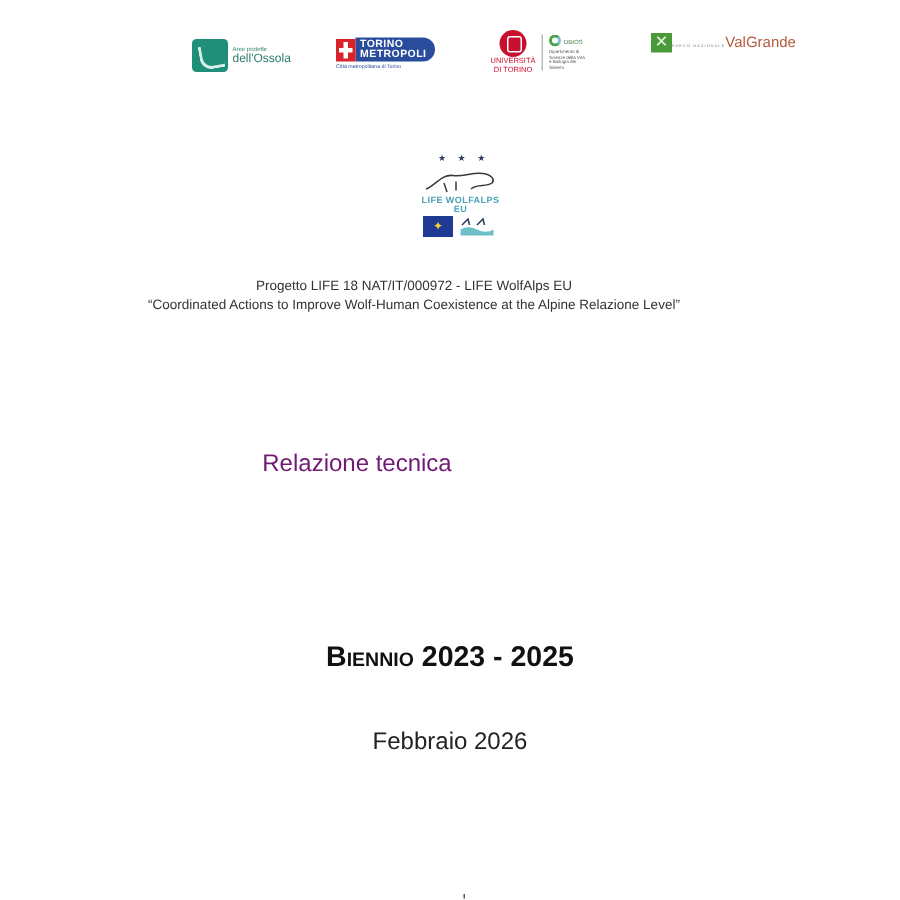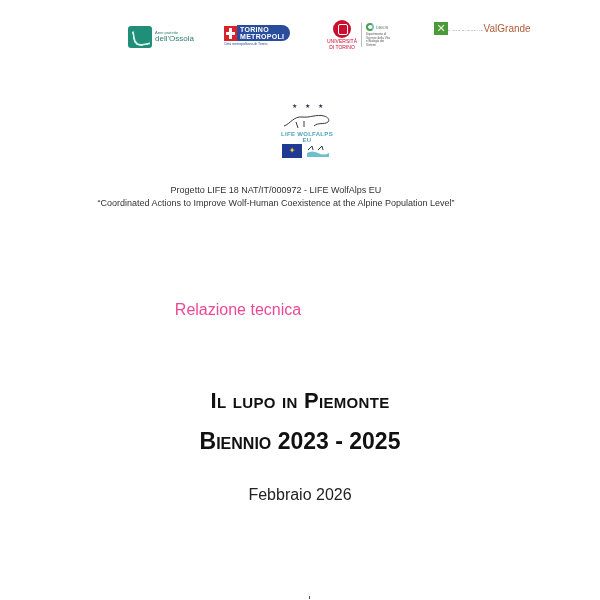--- a/index.html
+++ b/index.html
@@ -58,23 +58,23 @@
     .life-wolf { position: absolute; left: 4px; top: 12px; width: 50px; height: 18px; }
     .life-title { position: absolute; left: 0; top: 31px; width: 58px; text-align: center; font-size: 6px; font-weight: bold; color: #4aa3b8; letter-spacing: 0.3px; }
     .life-eu { position: absolute; left: 4px; top: 44px; width: 20px; height: 14px; background: #1f3a93; }
     .life-eu::after { content: "✦"; position: absolute; inset: 0; color: #f2d13a; font-size: 8px; text-align: center; line-height: 14px; }
     .life-natura { position: absolute; left: 28px; top: 44px; width: 24px; height: 14px; }
 
     
     .project { position: absolute; top: 184px; left: 0; width: 552px; text-align: center; font-size: 9px; color: #333; line-height: 13px; }
 
     
-    .report-type { position: absolute; top: 301px; left: 0; width: 476px; text-align: center; font-size: 16px; color: #ec4899; }
+    .report-type { position: absolute; top: 301px; left: 0; width: 476px; text-align: center; font-size: 16px; color: #701a75; }
     .main-title { position: absolute; top: 388px; left: 0; width: 600px; text-align: center; font-size: 22px; font-weight: bold; color: #111; font-variant: small-caps; letter-spacing: 0.3px; }
-    .subtitle { position: absolute; top: 428px; left: 0; width: 600px; text-align: center; font-size: 23px; font-weight: bold; color: #111; }
+    .subtitle { position: absolute; top: 428px; left: 0; width: 600px; text-align: center; font-size: 19px; font-weight: bold; color: #111; }
     .subtitle .sc { font-variant: small-caps; }
     .date { position: absolute; top: 486px; left: 0; width: 600px; text-align: center; font-size: 16px; color: #222; }
 
     .page-mark { position: absolute; top: 596px; left: 309px; width: 1px; height: 3px; background: #555; }
   </style>
 </head>
 <body>
 
 <div class="page">
 
@@ -131,26 +131,25 @@
     <div class="life-title">LIFE WOLFALPS EU</div>
     <div class="life-eu"></div>
     <svg class="life-natura" viewBox="0 0 24 14">
       <path d="M2 6 L6 2 L7 6 M12 6 L16 2 L17 6" fill="none" stroke="#2b3a5c" stroke-width="1"></path>
       <path d="M1 9 Q6 6 12 9 T23 9 L23 13 L1 13 Z" fill="#6fbfc8"></path>
     </svg>
   </div>
 
   <div class="project">
     <div>Progetto LIFE 18 NAT/IT/000972 - LIFE WolfAlps EU</div>
-    <div>“Coordinated Actions to Improve Wolf-Human Coexistence at the Alpine Population Level”</div>
+    <div>“Coordinated Actions to Improve Wolf-Human Coexistence at the Alpine Relazione Level”</div>
   </div>
 
   <div class="report-type">Relazione tecnica</div>
 
-  <div class="main-title">Il lupo in Piemonte</div>
 
   <div class="subtitle">
     <span class="sc">Biennio</span>
     <span>2023 - 2025</span>
   </div>
 
   <div class="date">Febbraio 2026</div>
 
   <div class="page-mark"></div>
 </div>

